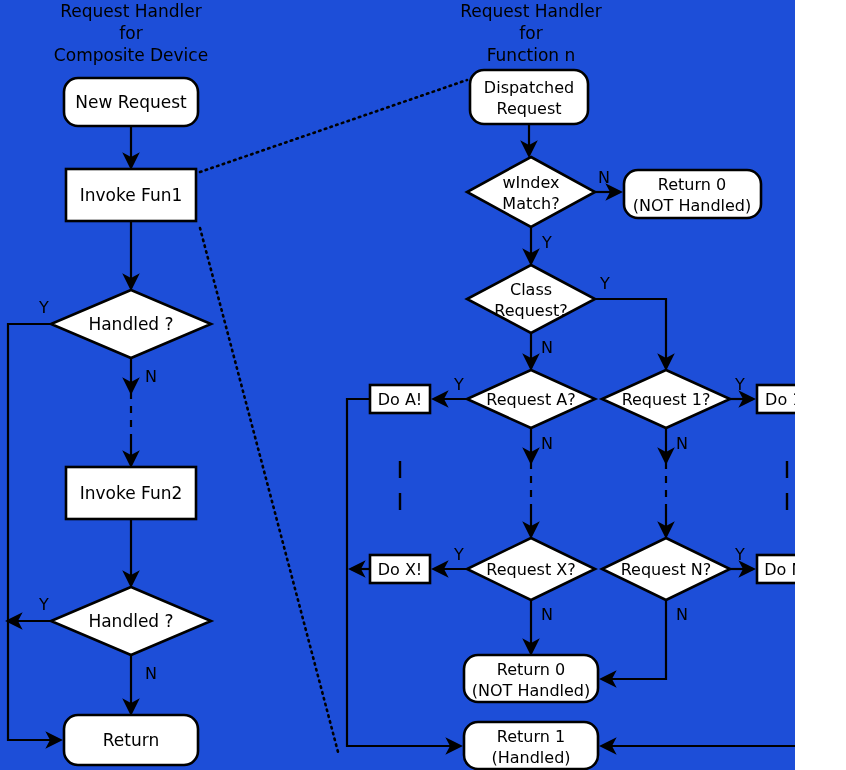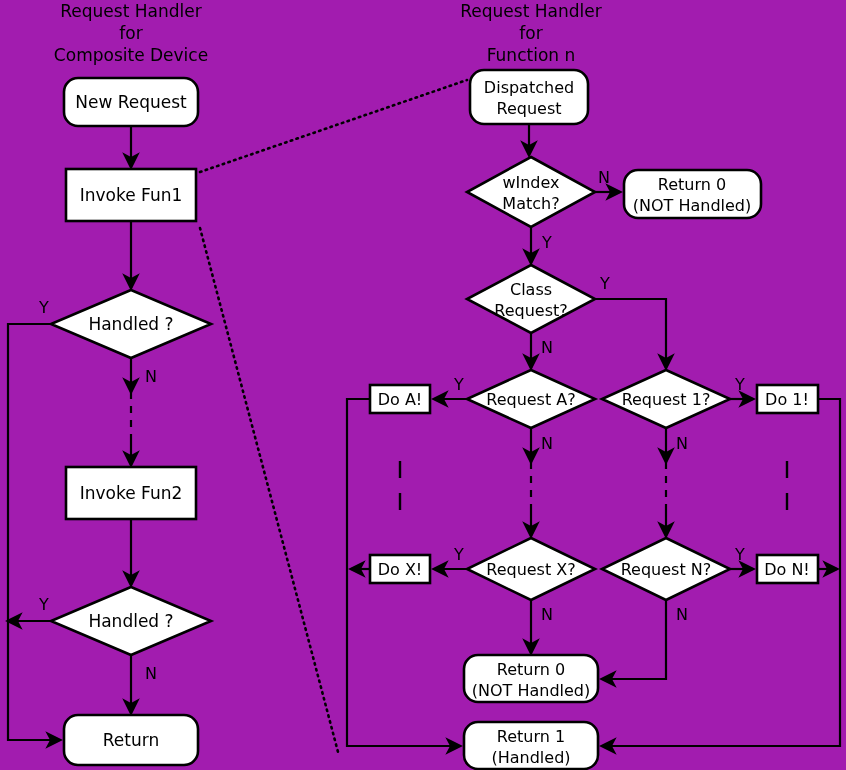--- a/index.html
+++ b/index.html
@@ -5,24 +5,25 @@
   html, body {
     margin: 0;
     padding: 0;
     background: #ffffff;
   }
   body {
     font-family: "DejaVu Sans", sans-serif;
   }
   #canvas-wrap {
     position: relative;
-    width: 846px;
+    width: 762px;
     height: 770px;
-    background: #a21caf;
+    background: #1d4ed8;
     overflow: hidden;
+    padding-left: 33px;
   }
   svg#flow {
     position: absolute;
     left: 0;
     top: 0;
     width: 846px;
     height: 770px;
   }
   .shape-stroke {
     fill: #ffffff;

